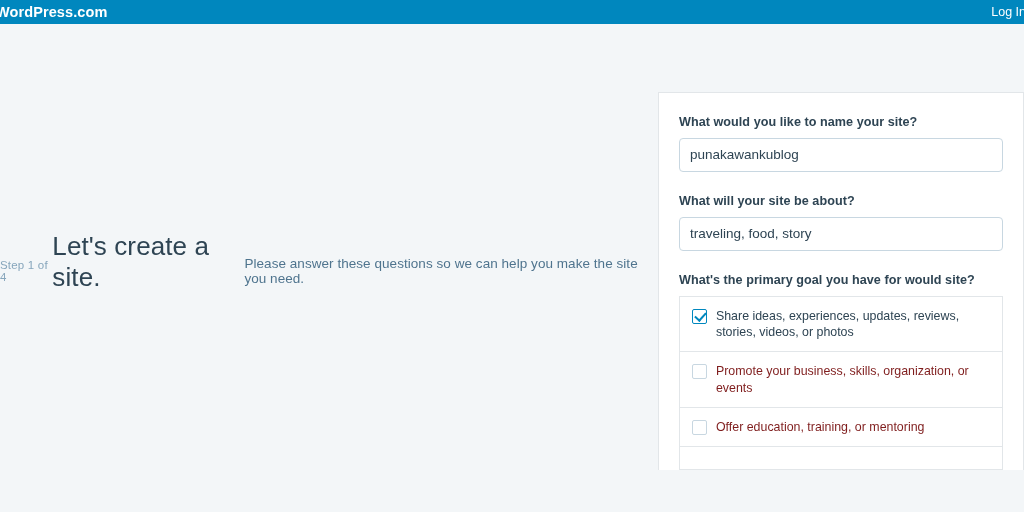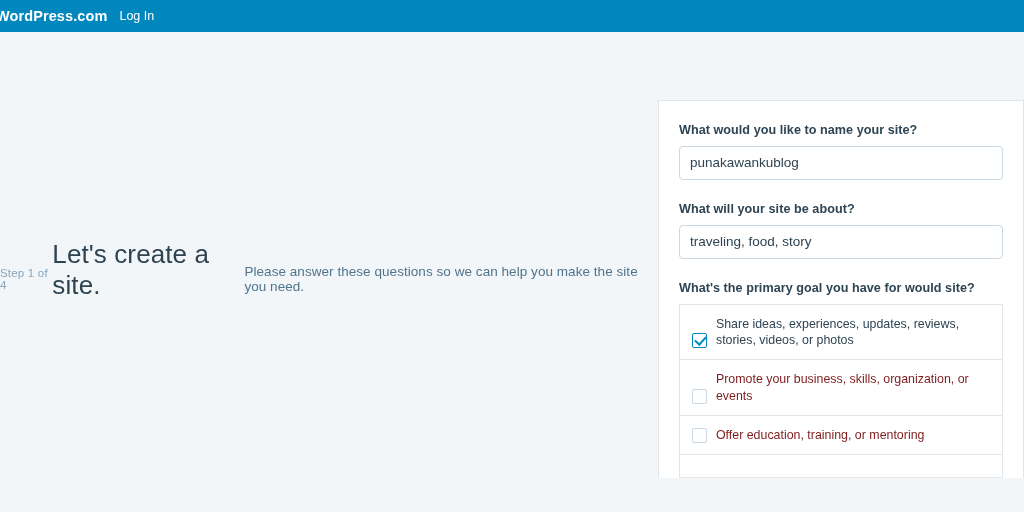--- a/index.html
+++ b/index.html
@@ -9,28 +9,27 @@
     width: 1024px;
     height: 512px;
     overflow: hidden;
     background: #f3f6f8;
     font-family: "Liberation Sans", sans-serif;
   }
 
   
   .topbar {
     position: relative;
-    height: 32px;
+    height: 24px;
     background: #0087be;
     color: #ffffff;
     display: flex;
     align-items: center;
-    justify-content: flex-start;
+    justify-content: space-between;
     padding: 0 4px;
-    gap: 12px;
   }
   .brand {
     font-size: 14.5px;
     font-weight: bold;
     letter-spacing: .1px;
     margin-left: -8px;
     white-space: nowrap;
     color: #ffffff;
   }
   .login-link {
@@ -103,21 +102,21 @@
   .text-input::placeholder { color: #a8bece; }
 
   
   .goal-list {
     margin-top: 9px;
     border: 1px solid #e2e6e9;
     border-bottom: none;
   }
   .goal-item {
     display: flex;
-    align-items: flex-end;
+    align-items: flex-start;
     gap: 9px;
     padding: 11px 12px;
     border-bottom: 1px solid #e2e6e9;
     cursor: pointer;
     background: #ffffff;
   }
   .goal-item.selected { background: #ffffff; }
   .goal-text {
     font-size: 12.4px;
     color: #7f1d1d;

